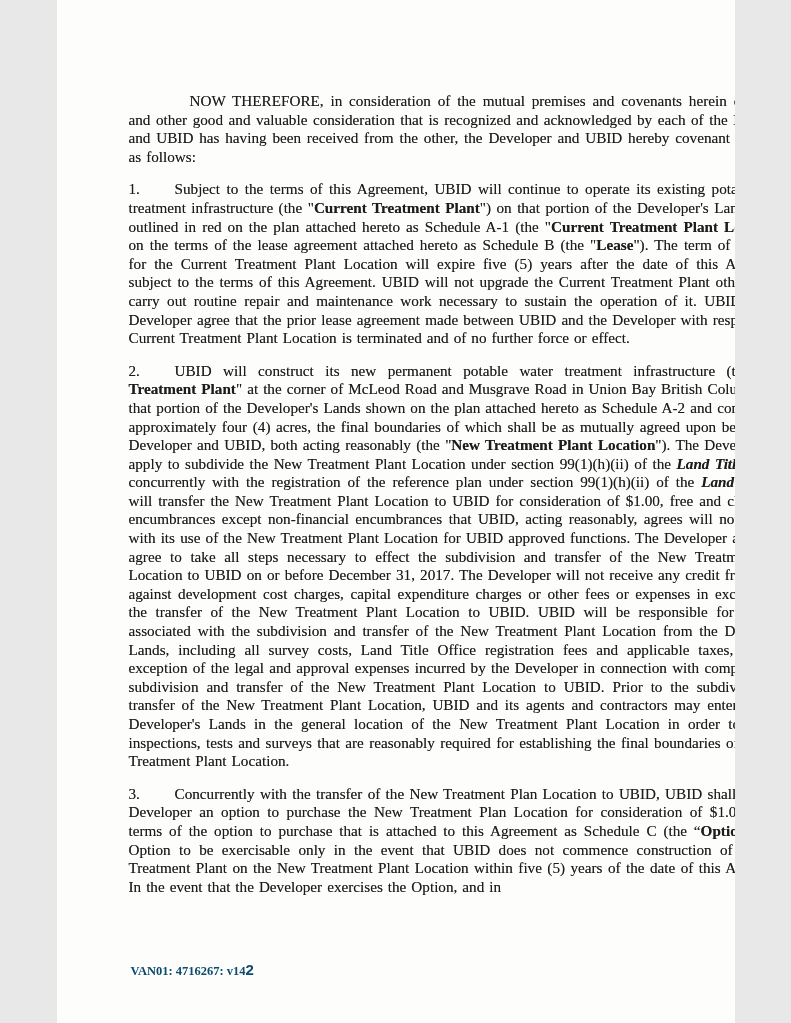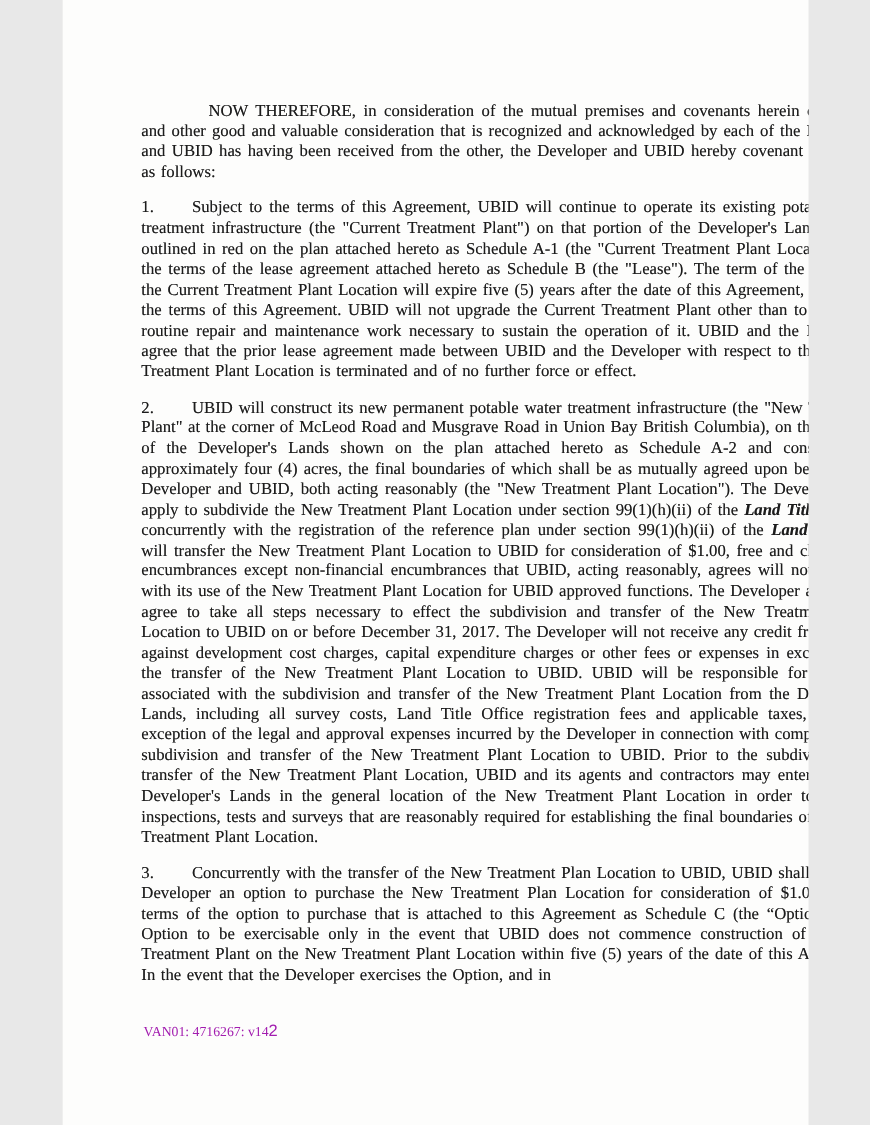--- a/index.html
+++ b/index.html
@@ -35,29 +35,30 @@
   }
   .para.opening {
     text-indent: 61px;
   }
   .clause-number {
     display: inline-block;
     width: 46px;
     text-indent: 0;
   }
   .run.normal { font-weight: normal; font-style: normal; }
-  .run.bold   { font-weight: normal;   font-style: normal; }
+  .run.bold   { font-weight: bold;   font-style: normal; }
   .run.italic { font-weight: bold; font-style: italic; }
   .footer {
     position: absolute;
     left: 74px;
-    top: 930px;
+    top: 962px;
     font-size: 12.5px;
     line-height: 16px;
-    color: #a21caf;
+    color: #0c4a6e;
+    font-weight: bold;
   }
   .footer .ref-suffix {
     font-family: "Liberation Sans", "DejaVu Sans", sans-serif;
     font-size: 15px;
   }
   
   .scan-artifact {
     position: absolute;
     background: #9a9a9a;
     opacity: 0.22;

